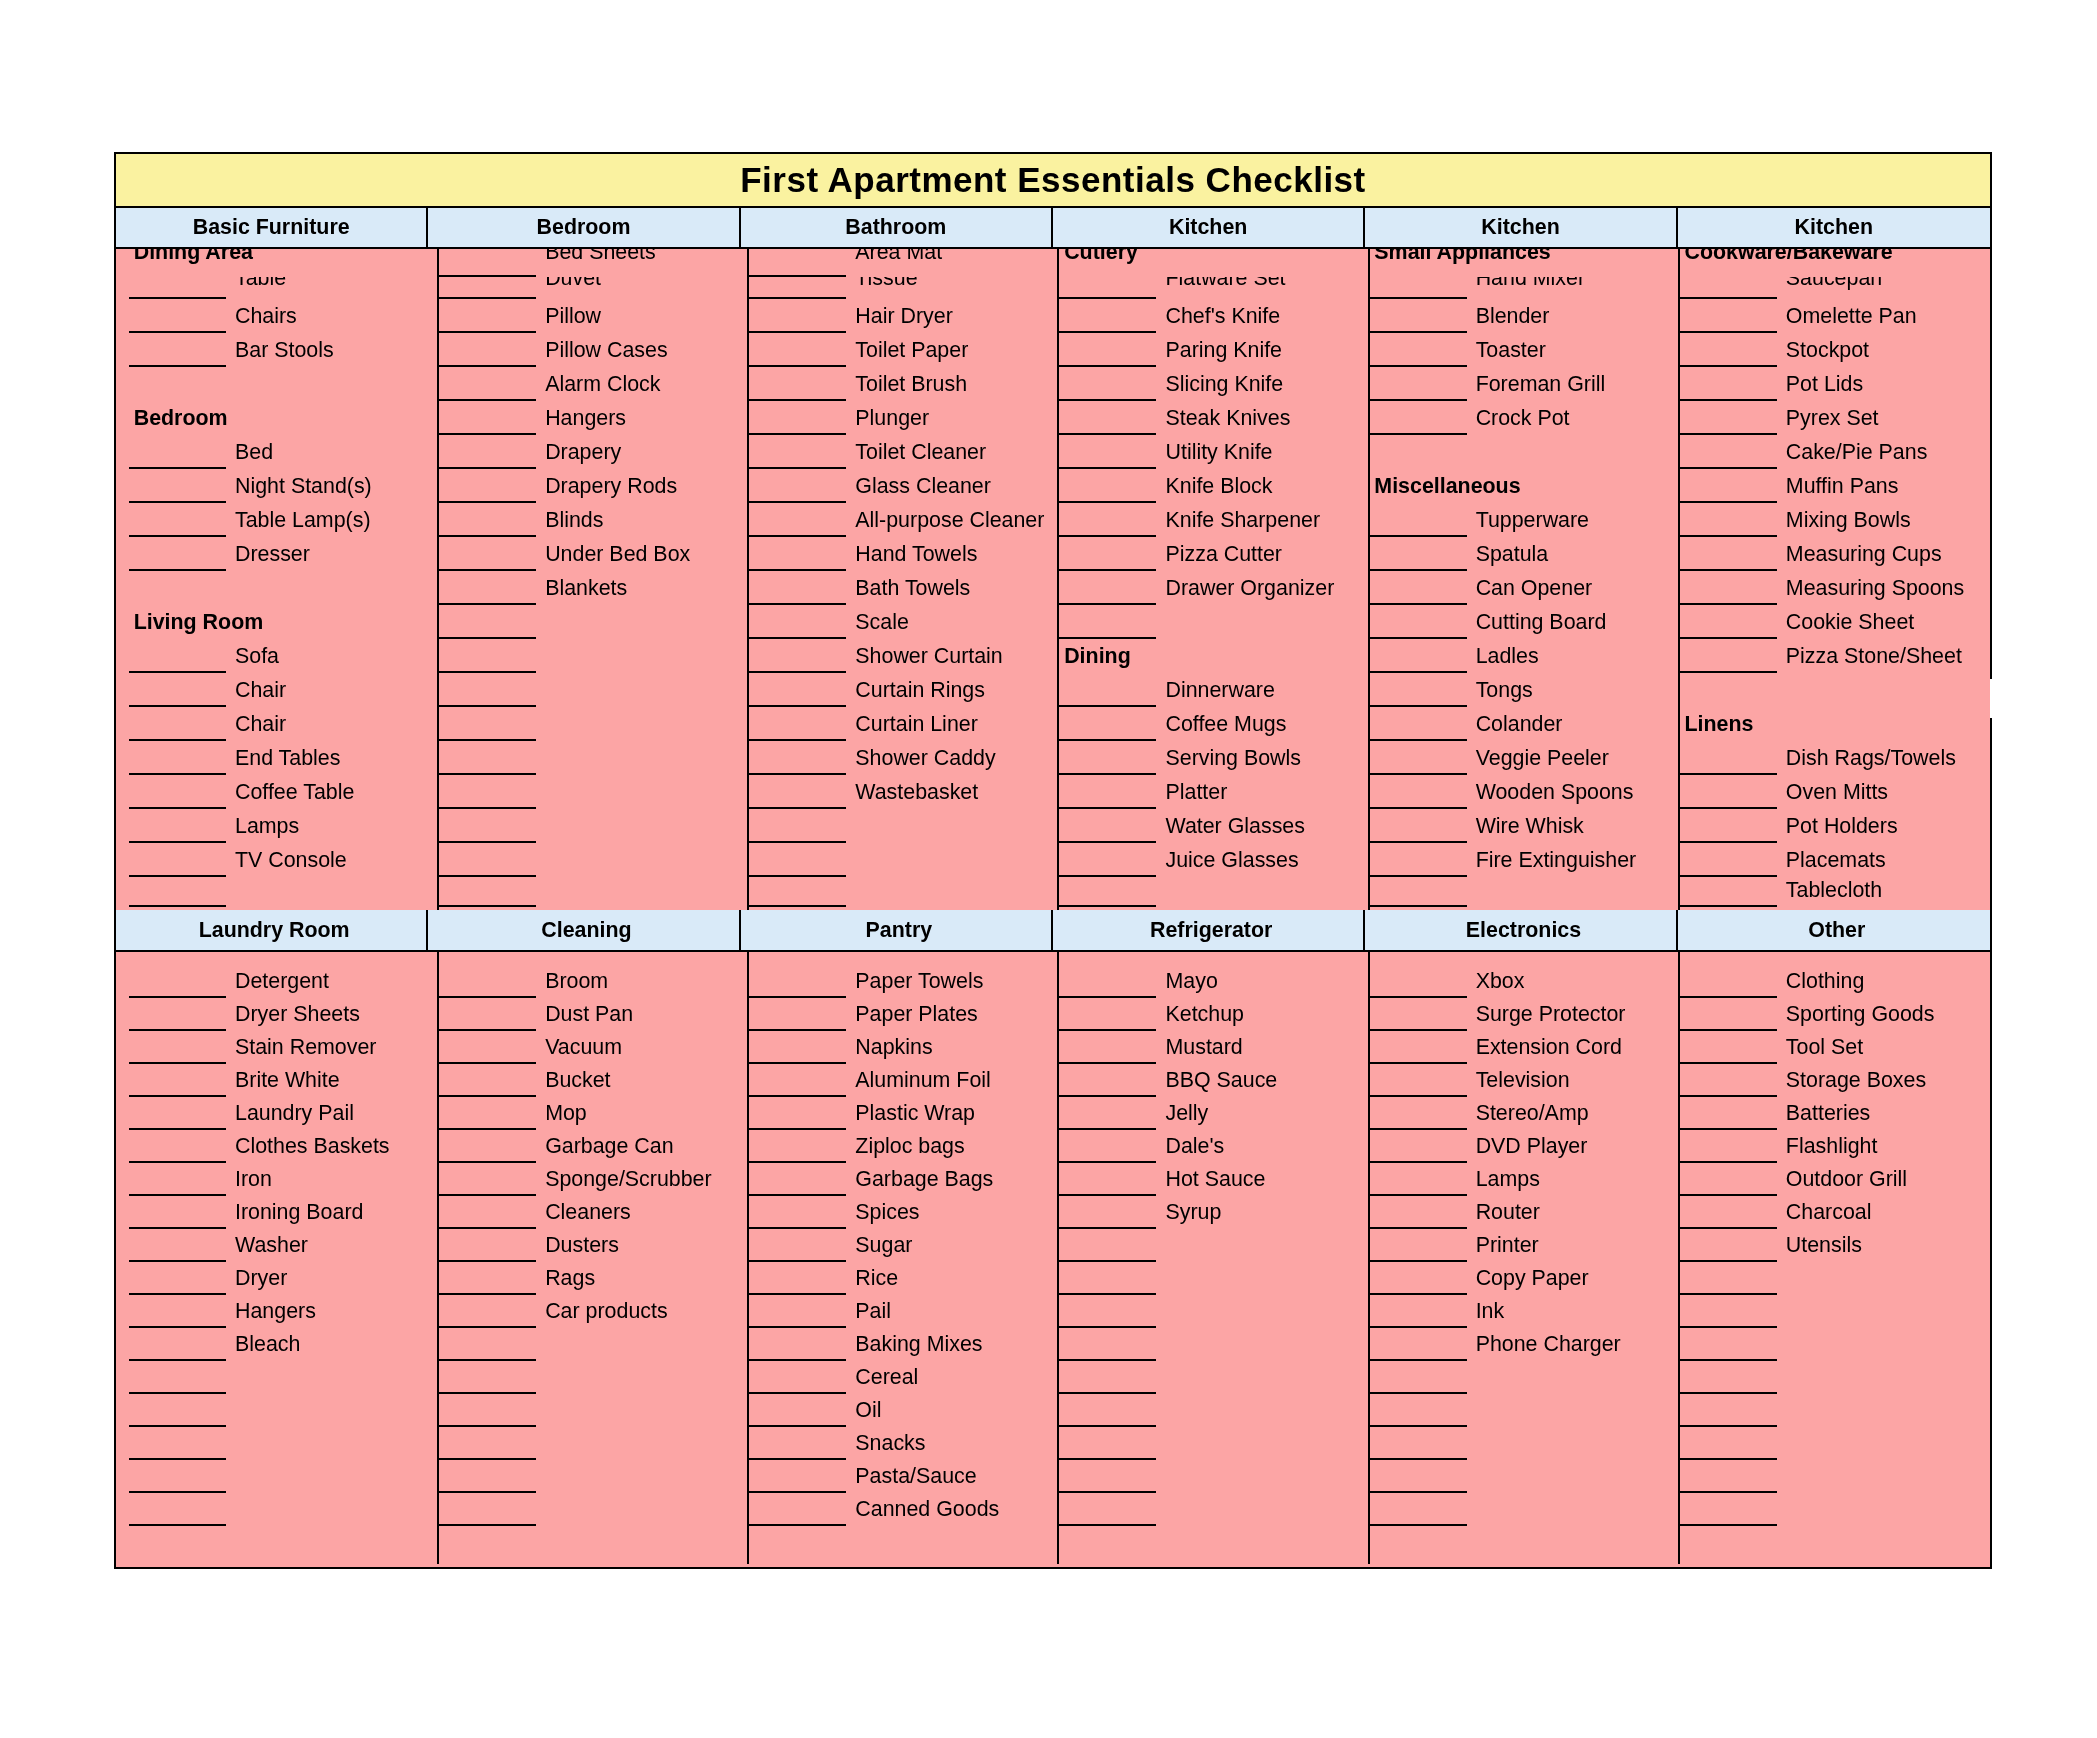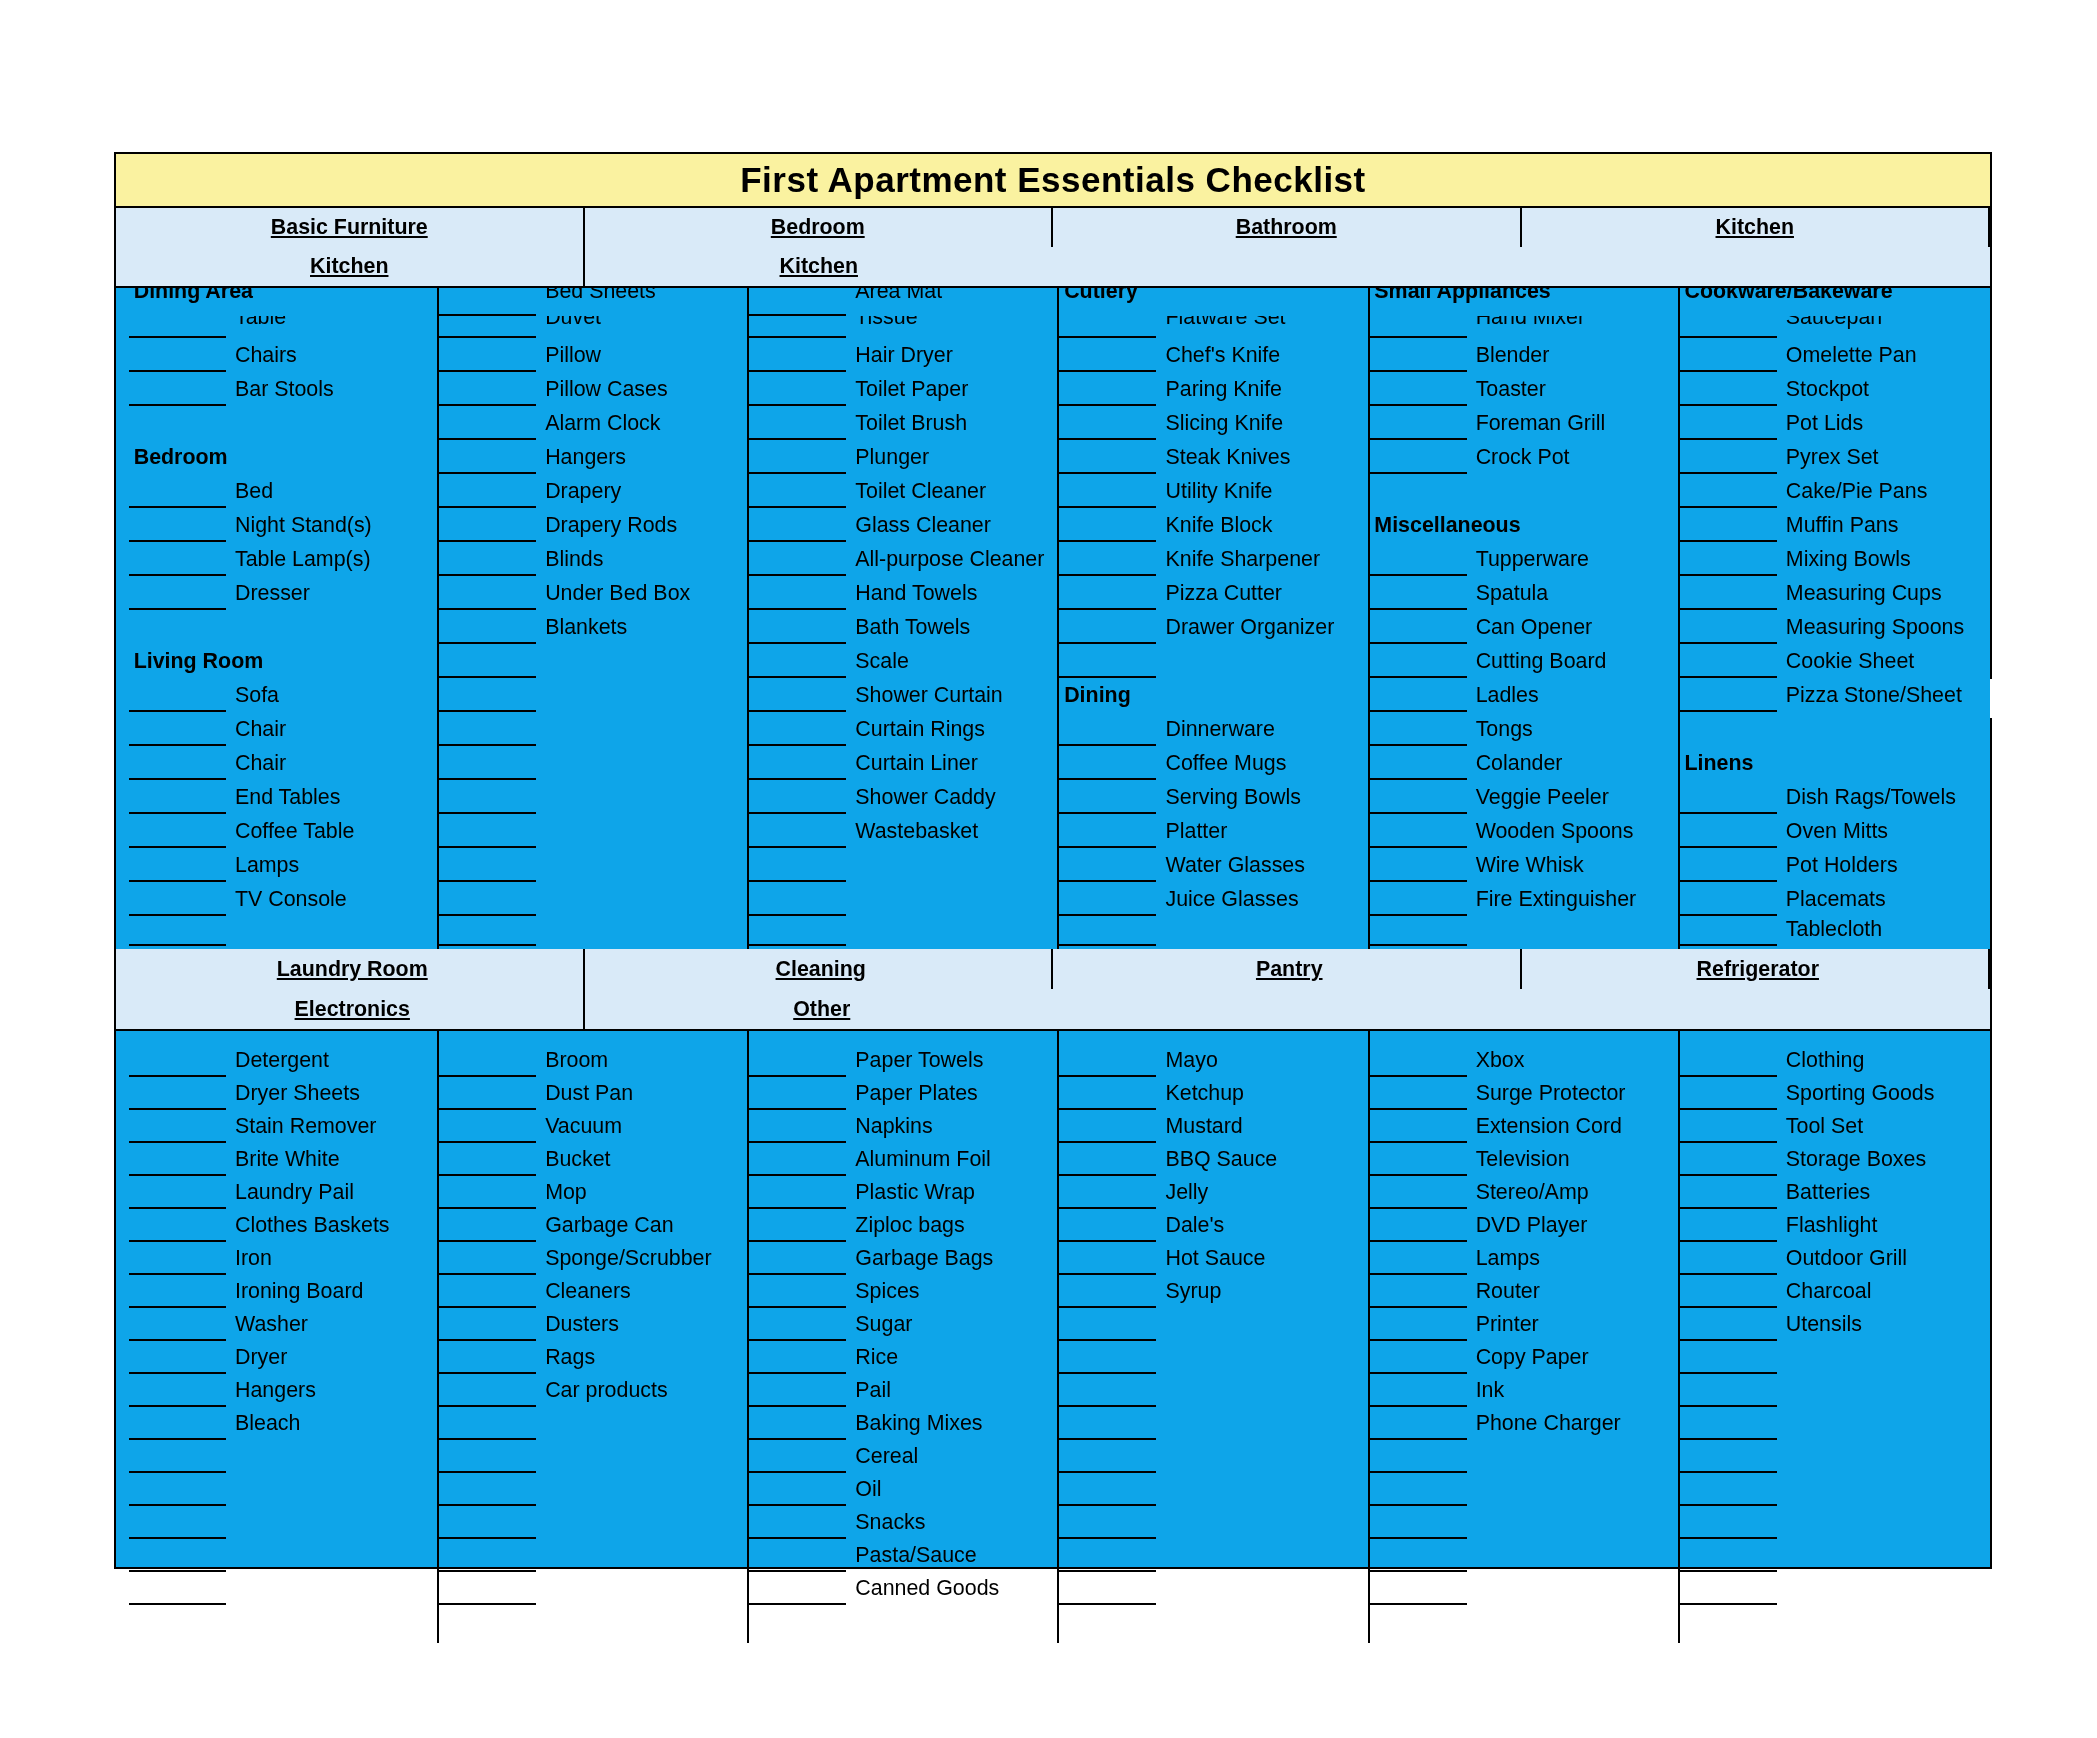--- a/index.html
+++ b/index.html
@@ -2,30 +2,30 @@
 <html style="font-size:15px"><head>
 <meta charset="utf-8">
 <style>
   html,body{margin:0;padding:0;}
   body{
     width:2098px;height:1739px;position:relative;background:#ffffff;
     font-family:"Liberation Sans", sans-serif;color:#000;
   }
   .sheet{
     position:absolute;left:114px;top:152px;width:1878px;height:1417px;
-    border:2.8px solid #000;background:#0ea5e9;box-sizing:border-box;
+    border:2.8px solid #000;background:#fca5a5;box-sizing:border-box;
   }
   .title-row{
     height:54px;box-sizing:border-box;border-bottom:2.8px solid #000;
     display:flex;align-items:center;justify-content:center;
   }
   .title-row span{font-size:35px;font-weight:bold;letter-spacing:0.5px;}
   .hdr-row{
-    display:grid;grid-template-columns:repeat(4,1fr);
-    box-sizing:border-box;border-bottom:2.8px solid #000;text-decoration:underline;
+    display:grid;grid-template-columns:repeat(6,1fr);
+    box-sizing:border-box;border-bottom:2.8px solid #000;
   }
   .hcell{
     height:39px;display:flex;align-items:center;justify-content:center;
     font-size:21.4px;font-weight:bold;border-right:2.8px solid #000;box-sizing:border-box;
   }
   .hdr-row .hcell:last-child{border-right:none;}
   .hdr-row.second .hcell{height:40px;margin-left:6px;}
   .sec{display:grid;grid-template-columns:repeat(6,1fr);box-sizing:border-box;padding-left:13px;}
   .sec-top{height:661px;}
   .sec-bottom{height:612px;border-bottom:none;}

